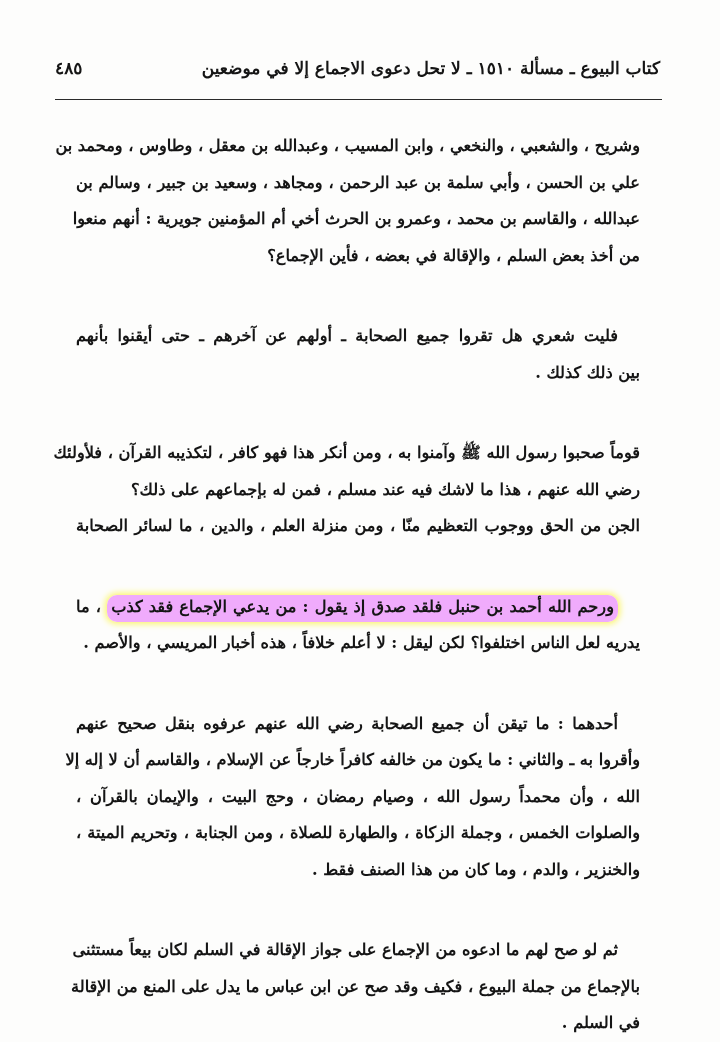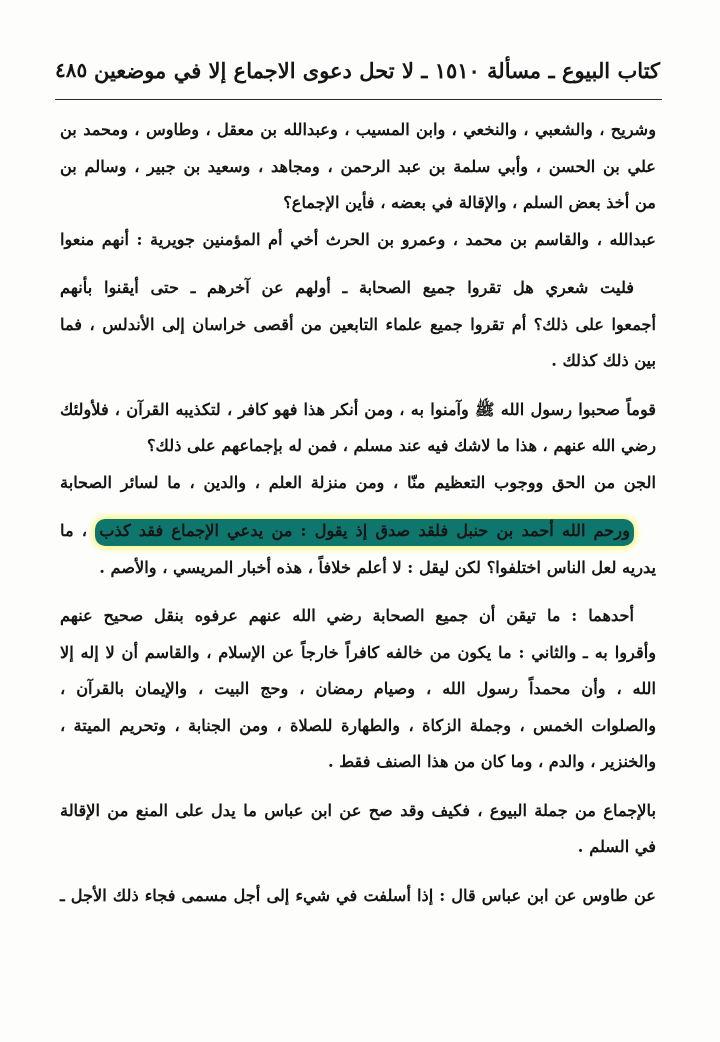--- a/index.html
+++ b/index.html
@@ -26,30 +26,30 @@
       top: 58px;
       left: 55px;
       width: 605px;
       height: 30px;
       direction: rtl;
     }
     .running-title {
       position: absolute;
       right: 0;
       top: 0;
-      font-size: 21px;
+      font-size: 17px;
       font-weight: bold;
       white-space: nowrap;
       letter-spacing: -0.2px;
     }
     .page-number {
       position: absolute;
       left: 0;
       top: 0;
-      font-size: 20px;
+      font-size: 17px;
       font-weight: bold;
     }
     .header-rule {
       position: absolute;
       top: 99px;
       left: 55px;
       width: 607px;
       height: 0;
       border-top: 1.5px solid #2a2a2a;
     }
@@ -58,42 +58,42 @@
       top: 112px;
       left: 60px;
       width: 596px;
       direction: rtl;
       text-align: justify;
       font-size: 16.2px;
       line-height: 36.5px;
       font-weight: bold;
     }
     .para {
-      margin: 0;
+      margin: 16px;
       text-align: justify;
       text-align-last: right;
     }
     .para .line {
       display: block;
       white-space: nowrap;
       text-align: justify;
       text-align-last: justify;
       height: 36.5px;
     }
     .para .line.last {
       text-align-last: right;
     }
     .para .line.indent {
       padding-right: 22px;
     }
     .gap {
       height: 12px;
     }
     .hl {
-      background: #0f766e;
+      background: #f0abfc;
       border-radius: 10px;
       padding: 2px 4px 6px 4px;
       box-shadow: 0 0 6px 2px #fbf56a;
     }
   </style>
 </head>
 <body>
 
 <div class="page">
 
@@ -101,28 +101,27 @@
     <span class="running-title">كتاب البيوع ـ مسألة ١٥١٠ ـ لا تحل دعوى الاجماع إلا في موضعين</span>
     <span class="page-number">٤٨٥</span>
   </div>
   <div class="header-rule"></div>
 
   <div class="body-text">
 
     <div class="para">
       <span class="line">وشريح ، والشعبي ، والنخعي ، وابن المسيب ، وعبدالله بن معقل ، وطاوس ، ومحمد بن</span>
       <span class="line">علي بن الحسن ، وأبي سلمة بن عبد الرحمن ، ومجاهد ، وسعيد بن جبير ، وسالم بن</span>
+      <span class="line">عبدالله ، والقاسم بن محمد ، وعمرو بن الحرث أخي أم المؤمنين جويرية : أنهم منعوا</span>
       <span class="line last">من أخذ بعض السلم ، والإقالة في بعضه ، فأين الإجماع؟</span>
-      <span class="line">عبدالله ، والقاسم بن محمد ، وعمرو بن الحرث أخي أم المؤمنين جويرية : أنهم منعوا</span>
     </div>
     <div class="gap"></div>
 
     <div class="para">
       <span class="line indent">فليت شعري هل تقروا جميع الصحابة ـ أولهم عن آخرهم ـ حتى أيقنوا بأنهم</span>
-      <span class="line">أجمعوا على ذلك؟ أم تقروا جميع علماء التابعين من أقصى خراسان إلى الأندلس ، فما</span>
       <span class="line last">بين ذلك كذلك .</span>
     </div>
     <div class="gap"></div>
 
     <div class="para">
       <span class="line">قوماً صحبوا رسول الله ﷺ وآمنوا به ، ومن أنكر هذا فهو كافر ، لتكذيبه القرآن ، فلأولئك</span>
       <span class="line last">رضي الله عنهم ، هذا ما لاشك فيه عند مسلم ، فمن له بإجماعهم على ذلك؟</span>
       <span class="line">الجن من الحق ووجوب التعظيم منّا ، ومن منزلة العلم ، والدين ، ما لسائر الصحابة</span>
     </div>
     <div class="gap"></div>
@@ -136,20 +135,21 @@
     <div class="para">
       <span class="line indent">أحدهما : ما تيقن أن جميع الصحابة رضي الله عنهم عرفوه بنقل صحيح عنهم</span>
       <span class="line">وأقروا به ـ والثاني : ما يكون من خالفه كافراً خارجاً عن الإسلام ، والقاسم أن لا إله إلا</span>
       <span class="line">الله ، وأن محمداً رسول الله ، وصيام رمضان ، وحج البيت ، والإيمان بالقرآن ،</span>
       <span class="line">والصلوات الخمس ، وجملة الزكاة ، والطهارة للصلاة ، ومن الجنابة ، وتحريم الميتة ،</span>
       <span class="line last">والخنزير ، والدم ، وما كان من هذا الصنف فقط .</span>
     </div>
     <div class="gap"></div>
 
     <div class="para">
+      <span class="line indent">ثم لو صح لهم ما ادعوه من الإجماع على جواز الإقالة في السلم لكان بيعاً مستثنى</span>
       <span class="line">بالإجماع من جملة البيوع ، فكيف وقد صح عن ابن عباس ما يدل على المنع من الإقالة</span>
       <span class="line last">في السلم .</span>
     </div>
     <div class="gap"></div>
 
     <div class="para">
       <span class="line">عن طاوس عن ابن عباس قال : إذا أسلفت في شيء إلى أجل مسمى فجاء ذلك الأجل ـ</span>
 
     </div>
 

